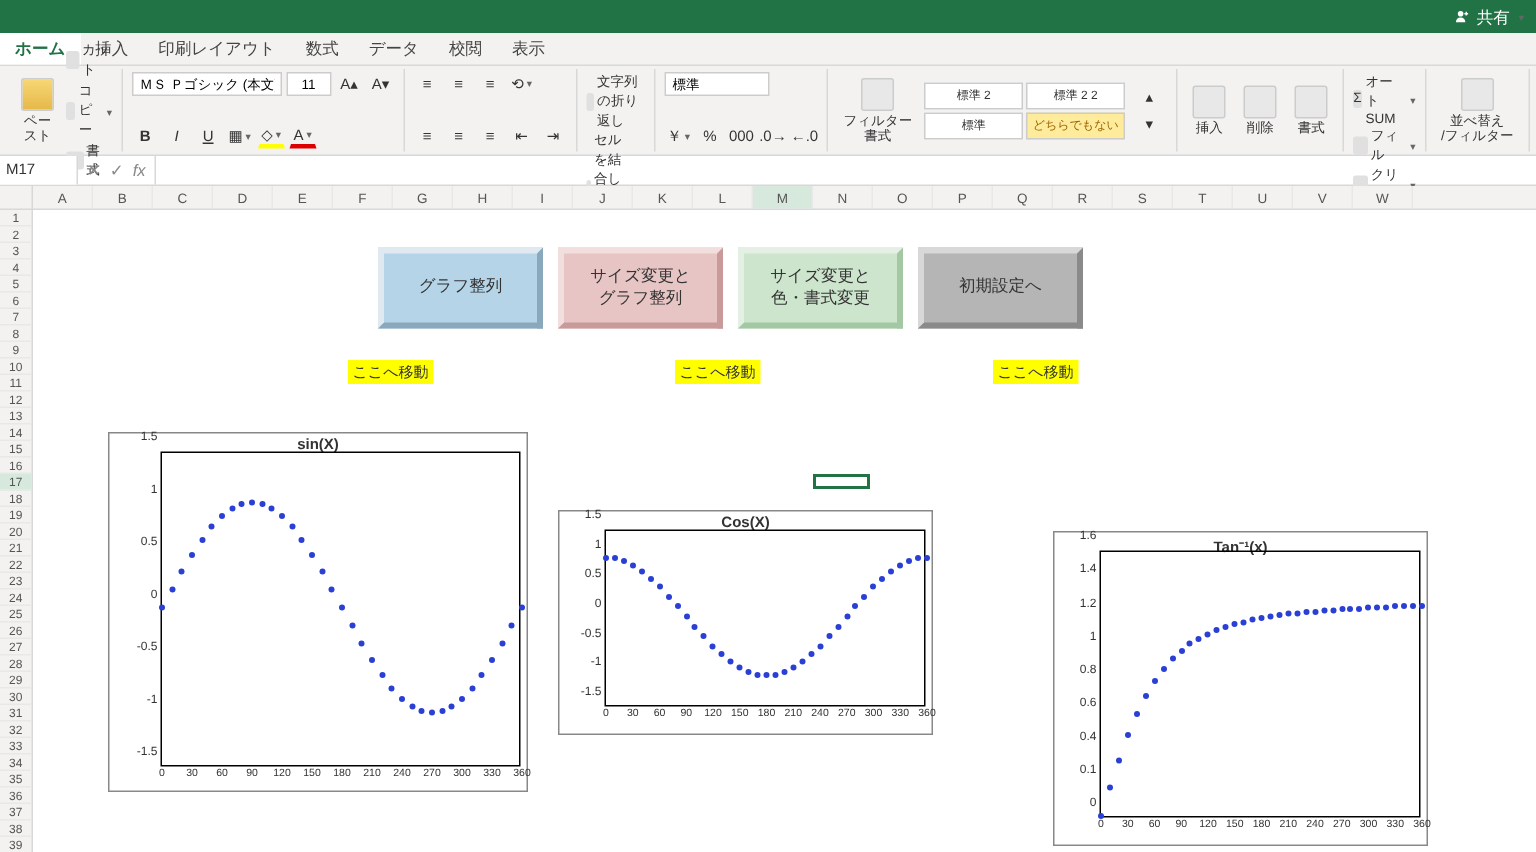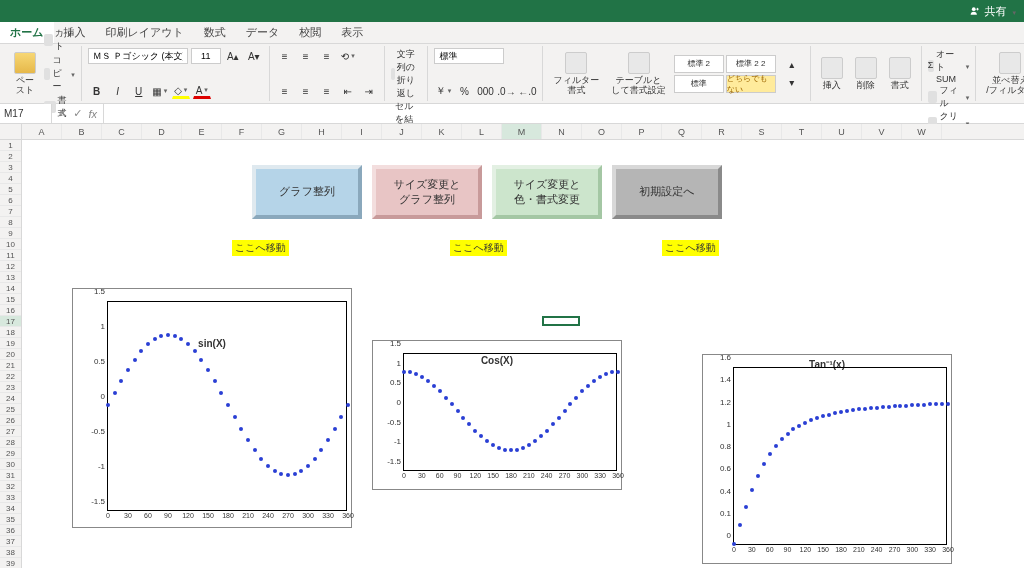--- a/index.html
+++ b/index.html
@@ -22,21 +22,21 @@
 .ribbon-btn-big { display: flex; flex-direction: column; align-items: center; gap: 2px; padding: 2px 4px; cursor: pointer; }
 .ribbon-btn-big .ico { width: 22px; height: 22px; background: #e8e8e8; border: 1px solid #ccc; border-radius: 2px; }
 .ribbon-btn-big .lbl { font-size: 9px; text-align: center; line-height: 1.1; }
 .ribbon-row { display: flex; align-items: center; gap: 3px; }
 .ribbon-mini { display: flex; align-items: center; gap: 2px; font-size: 9px; cursor: pointer; }
 .ribbon-mini .mi { width: 12px; height: 12px; background: #e0e0e0; border-radius: 2px; }
 .font-select { width: 100px; height: 16px; font-size: 9px; border: 1px solid #ccc; background: #fff; padding: 0 4px; }
 .size-select { width: 30px; height: 16px; font-size: 9px; border: 1px solid #ccc; background: #fff; padding: 0 2px; text-align: center; }
 .btn-sq { width: 18px; height: 16px; border: 1px solid transparent; display: inline-flex; align-items: center; justify-content: center; font-size: 10px; cursor: pointer; }
 .num-fmt { width: 70px; height: 16px; font-size: 9px; border: 1px solid #ccc; background: #fff; padding: 0 4px; }
-.style-cell { width: 50px; height: 18px; border: 1px solid #ccc; font-size: 8px; display: flex; align-items: center; justify-content: center; background: #fff; }
+.style-cell { width: 66px; height: 18px; border: 1px solid #ccc; font-size: 8px; display: flex; align-items: center; justify-content: center; background: #fff; }
 .style-cell.warn { background: #ffeb9c; color: #9c6500; }
 
 
 .formula-bar { height: 20px; border-bottom: 1px solid #d8d8d8; display: flex; align-items: stretch; background: #fff; }
 .name-box { width: 52px; border-right: 1px solid #d8d8d8; font-size: 10px; padding: 0 4px; display: flex; align-items: center; background: #fff; }
 .fb-btns { display: flex; align-items: center; padding: 0 6px; gap: 6px; color: #888; border-right: 1px solid #d8d8d8; }
 .fb-input { flex: 1; padding: 0 6px; font-size: 10px; display: flex; align-items: center; }
 
 
 .sheet-area { position: relative; height: 484px; display: flex; }
@@ -181,25 +181,20 @@
       <span class="btn-sq">.0→</span>
       <span class="btn-sq">←.0</span>
     </div>
   </div>
 
   <div class="ribbon-group big">
     <div class="ribbon-btn-big">
         <div class="ico"></div>
         <div class="lbl" style="white-space:pre;">フィルター
 書式</div>
-      </div>
-    <div class="ribbon-btn-big">
-        <div class="ico"></div>
-        <div class="lbl" style="white-space:pre;">テーブルと
-して書式設定</div>
       </div>
     <div style="display:flex;flex-direction:column;gap:2px;">
       <div style="display:flex;gap:2px;">
         <div class="style-cell">標準 2</div>
         <div class="style-cell">標準 2 2</div>
       </div>
       <div style="display:flex;gap:2px;">
         <div class="style-cell">標準</div>
         <div class="style-cell warn">どちらでもない</div>
       </div>
@@ -338,21 +333,21 @@
       <div class="bevel-btn bevel-blue" style="left: 230px; top: 25px; white-space: pre;">グラフ整列</div>
       <div class="bevel-btn bevel-pink" style="left: 350px; top: 25px; white-space: pre;">サイズ変更と
 グラフ整列</div>
       <div class="bevel-btn bevel-green" style="left: 470px; top: 25px; white-space: pre;">サイズ変更と
 色・書式変更</div>
       <div class="bevel-btn bevel-gray" style="left: 590px; top: 25px; white-space: pre;">初期設定へ</div>
       <div class="move-label" style="left: 210px; top: 100px;">ここへ移動</div>
       <div class="move-label" style="left: 428px; top: 100px;">ここへ移動</div>
       <div class="move-label" style="left: 640px; top: 100px;">ここへ移動</div>
       <div class="chart" style="left: 50px; top: 148px; width: 280px; height: 240px;">
-        <div class="chart-title" style="left: 50%; top: 2px; transform: translateX(-50%); margin-top: 47px;">sin(X)</div>
+        <div class="chart-title" style="left: 50%; top: 2px; transform: translateX(-50%);">sin(X)</div>
         <div class="plot" style="left: 34px; top: 12px; width: 240px; height: 210px;">
           <div class="ytick" style="bottom: 0px;">-1.5</div>
           <div class="ytick" style="bottom: 35px;">-1</div>
           <div class="ytick" style="bottom: 70px;">-0.5</div>
           <div class="ytick" style="bottom: 105px;">0</div>
           <div class="ytick" style="bottom: 140px;">0.5</div>
           <div class="ytick" style="bottom: 175px;">1</div>
           <div class="ytick" style="bottom: 210px;">1.5</div>
           <div class="xtick" style="left: 0px;">0</div>
           <div class="xtick" style="left: 20px;">30</div>
@@ -400,21 +395,21 @@
           <div class="pt" style="left: 200px; bottom: 44.38px;"></div>
           <div class="pt" style="left: 206.667px; bottom: 51.38px;"></div>
           <div class="pt" style="left: 213.333px; bottom: 59.99px;"></div>
           <div class="pt" style="left: 220px; bottom: 70px;"></div>
           <div class="pt" style="left: 226.667px; bottom: 81.06px;"></div>
           <div class="pt" style="left: 233.333px; bottom: 92.82px;"></div>
           <div class="pt" style="left: 240px; bottom: 105px;"></div>
         </div>
       </div>
       <div class="chart" style="left: 350px; top: 200px; width: 250px; height: 150px;">
-        <div class="chart-title" style="left: 50%; top: 14px; transform: translateX(-50%);">Cos(X)</div>
+        <div class="chart-title" style="left: 50%; top: 2px; transform: translateX(-50%);">Cos(X)</div>
         <div class="plot" style="left: 30px; top: 12px; width: 214px; height: 118px;">
           <div class="ytick" style="bottom: 0px;">-1.5</div>
           <div class="ytick" style="bottom: 19.6667px;">-1</div>
           <div class="ytick" style="bottom: 39.3333px;">-0.5</div>
           <div class="ytick" style="bottom: 59px;">0</div>
           <div class="ytick" style="bottom: 78.6667px;">0.5</div>
           <div class="ytick" style="bottom: 98.3333px;">1</div>
           <div class="ytick" style="bottom: 118px;">1.5</div>
           <div class="xtick" style="left: 0px;">0</div>
           <div class="xtick" style="left: 17.8333px;">30</div>

